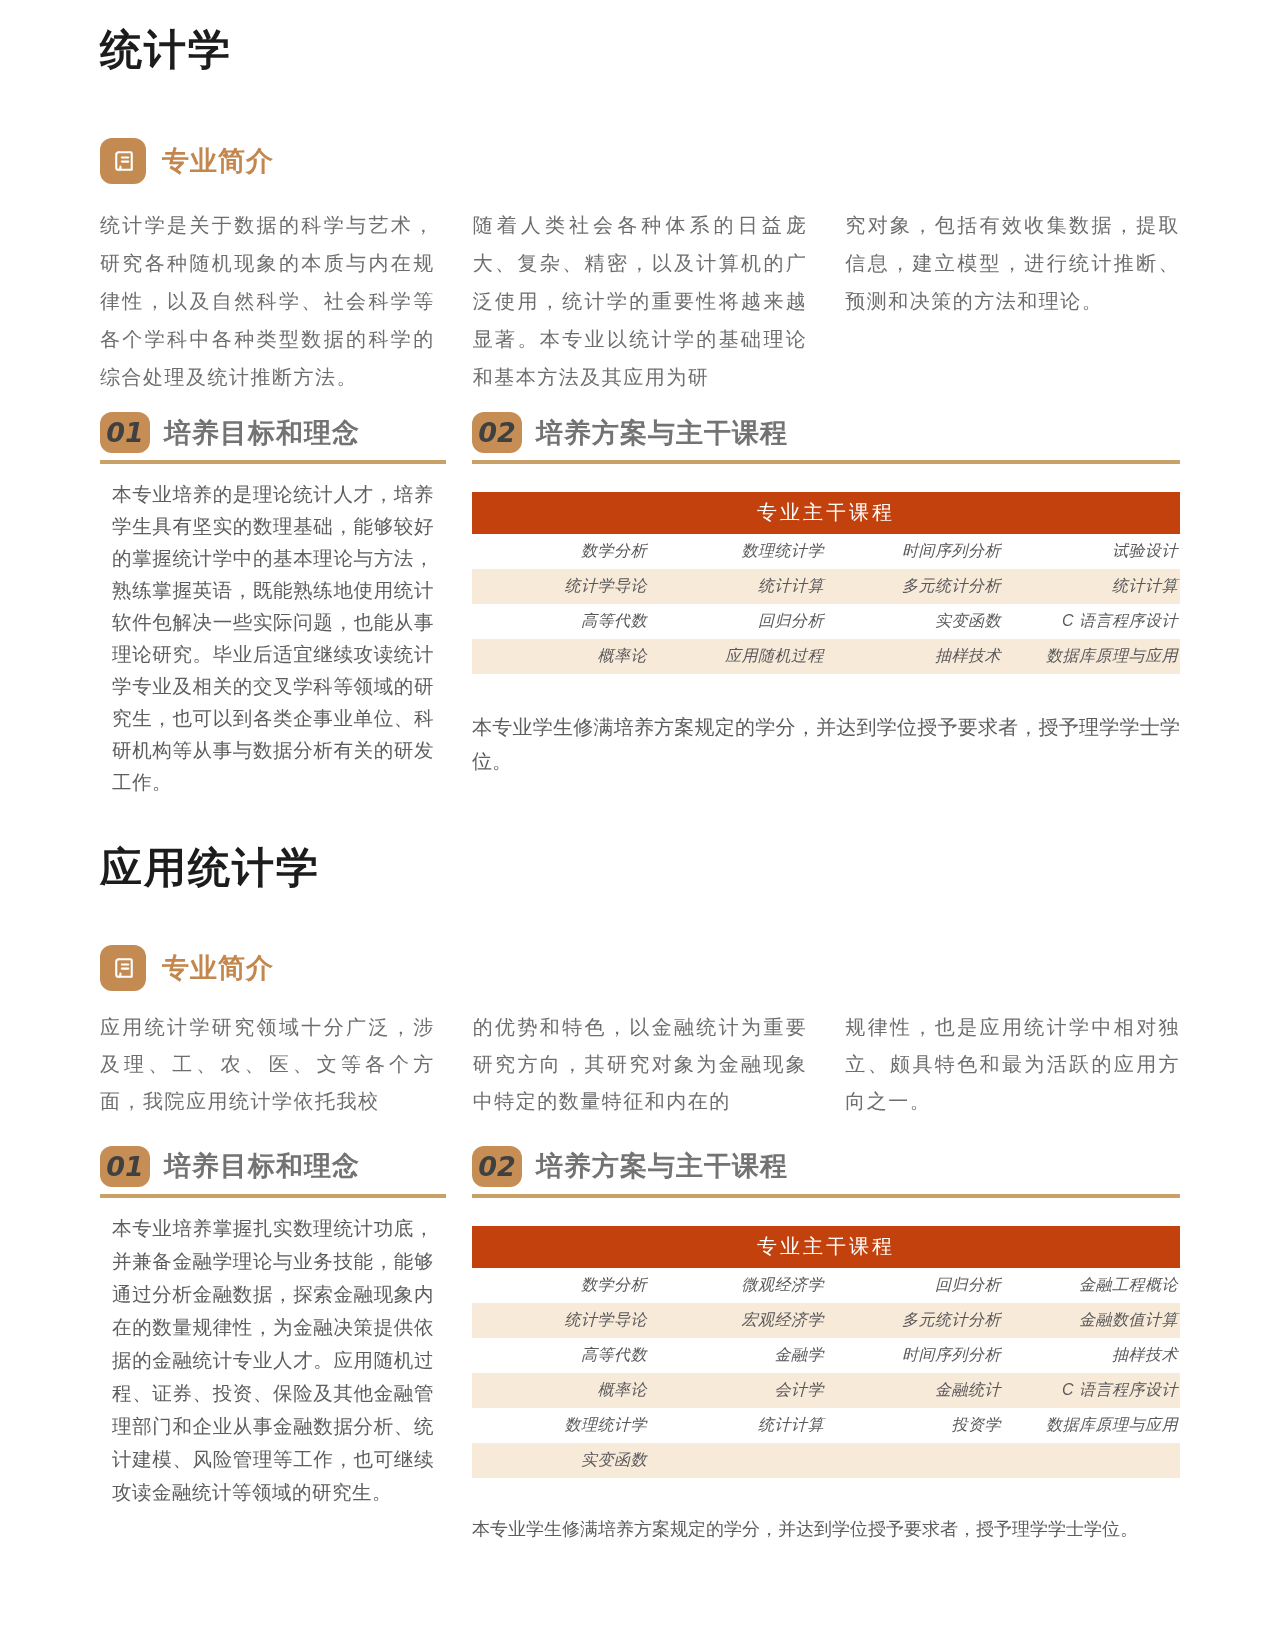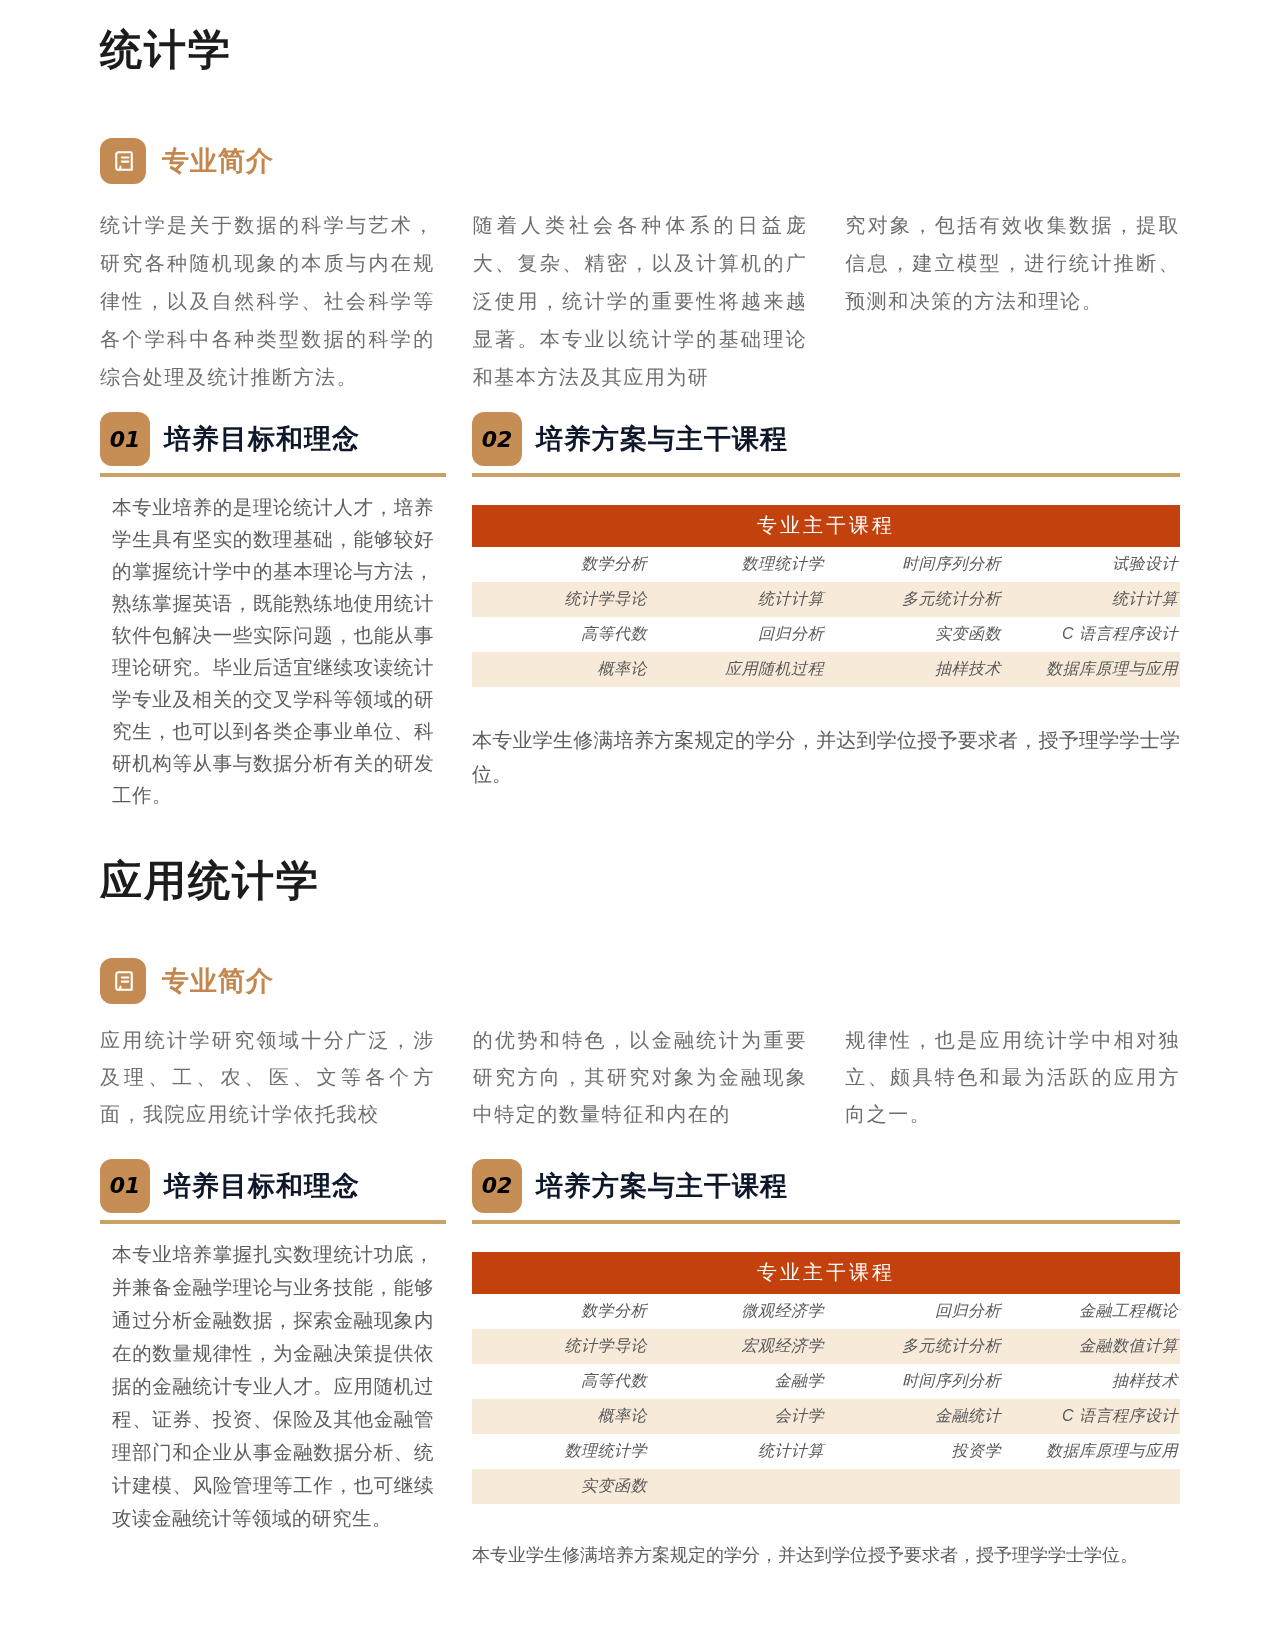--- a/index.html
+++ b/index.html
@@ -13,22 +13,22 @@
   .intro-label{font-size:27px;font-weight:700;color:#c3864c;letter-spacing:1px;}
 
   .intro-cols{display:flex;gap:38px;margin-top:22px;}
   .intro-col{flex:1;margin:0;font-family:"DejaVu Serif","Liberation Serif",serif;font-size:20px;line-height:38px;color:#6e6e6e;text-align:justify;letter-spacing:1.5px;}
 
   .two-col{display:flex;gap:26px;margin-top:16px;}
   .col-left{flex:0 0 346px;width:346px;}
   .col-right{flex:1;min-width:0;}
 
   .sec-heading{display:flex;align-items:center;gap:14px;border-bottom:4px solid #c9a067;padding-bottom:7px;}
-  .num-badge{width:50px;height:54px;border-radius:12px;background:#c68e54;color:#000000;font-style:italic;font-weight:700;font-size:22px;display:flex;align-items:center;justify-content:center;font-family:"DejaVu Sans",sans-serif;flex:0 0 50px;}
-  .sec-title{font-size:27px;font-weight:700;color:#0f172a;letter-spacing:1px;white-space:nowrap;}
+  .num-badge{width:50px;height:41px;border-radius:12px;background:#c68e54;color:#404040;font-style:italic;font-weight:700;font-size:27px;display:flex;align-items:center;justify-content:center;font-family:"DejaVu Sans",sans-serif;flex:0 0 50px;}
+  .sec-title{font-size:27px;font-weight:700;color:#737373;letter-spacing:1px;white-space:nowrap;}
 
   .body-text{margin:14px 12px 0;font-size:19.5px;line-height:32px;color:#5d5d5d;text-align:justify;letter-spacing:0.5px;}
 
   .course-table-wrap{margin-top:28px;}
   .course-table-header{background:#c2410c;color:#ffffff;text-align:center;font-size:20px;letter-spacing:3px;padding:7px 0 8px;}
   .course-table{width:100%;border-collapse:collapse;table-layout:fixed;}
   .course-table td{width:25%;text-align:right;font-size:16px;color:#59595b;padding:7px 2px;letter-spacing:0.5px;font-style:italic;}
   .course-table tr:nth-child(even) td{background:#f8ead9;}
 
   .note{margin:36px 0 0;font-size:20px;line-height:34px;color:#5d5d5d;text-align:justify;}

